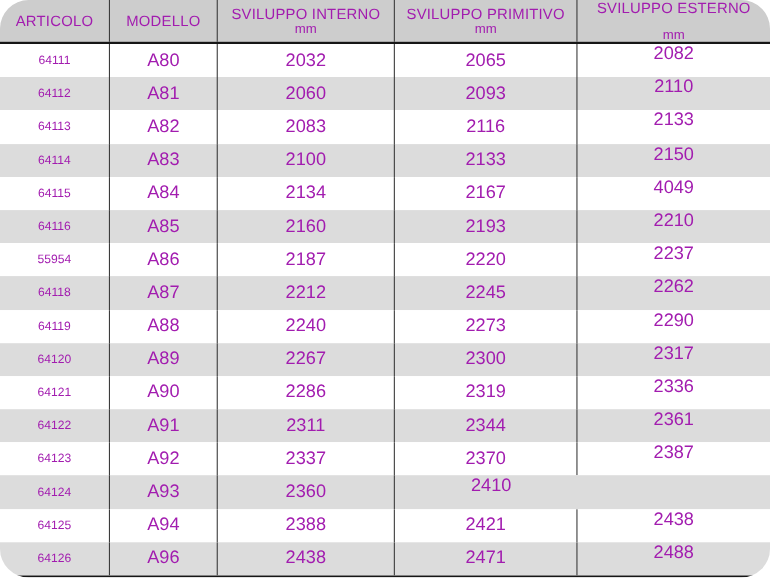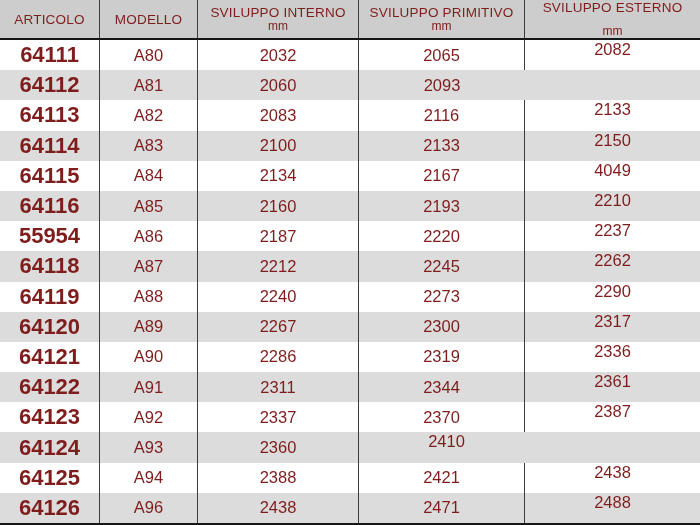--- a/index.html
+++ b/index.html
@@ -1,19 +1,19 @@
 <!DOCTYPE html>
 <html><head>
 <meta charset="utf-8">
 <style>
   html,body{margin:0;padding:0;background:#fff;}
   .page{
     width:700px;height:525px;overflow:hidden;position:relative;
     font-family:"Liberation Sans","DejaVu Sans",sans-serif;
-    color:#7f1d1d;background:#fff;
+    color:#a21caf;background:#fff;border-radius:26px;
   }
   .tbl{width:700px;height:525px;display:flex;flex-direction:column;box-sizing:border-box;}
   .header-row{
     display:flex;height:40px;flex:0 0 40px;background:#cdcdcd;
     border-bottom:2px solid #161616;box-sizing:border-box;
   }
   .body-rows{flex:1 1 auto;display:flex;flex-direction:column;border-bottom:2px solid #161616;box-sizing:border-box;}
   .row{display:flex;flex:1 1 auto;background:#ffffff;}
   .row.stripe{background:#dcdcdc;}
   .cell{
@@ -23,21 +23,21 @@
   }
   .cell:last-child{border-right:none;}
   .c0{width:100px;flex:0 0 100px;}
   .c1{width:98px;flex:0 0 98px;}
   .c2{width:161px;flex:0 0 161px;}
   .c3{width:166px;flex:0 0 166px;}
   .c4{width:175px;flex:0 0 175px;justify-content:space-between;}
   .hdr-label{font-size:13.5px;line-height:15px;letter-spacing:0.2px;}
   .hdr-unit{font-size:12px;line-height:13px;}
   .val{font-size:16.5px;}
-  .val.articolo{font-weight:bold;font-size:22px;}
+  .val.articolo{font-weight:normal;font-size:11px;}
 </style>
 </head>
 <body>
 
 <div class="page">
   <div class="tbl">
     <div class="header-row" id="header-row">
         <div class="cell c0">
           <div class="hdr-label">ARTICOLO</div>
         </div>
@@ -81,20 +81,23 @@
           </div>
           <div class="cell c1">
             <div class="val">A81</div>
           </div>
           <div class="cell c2">
             <div class="val">2060</div>
           </div>
           <div class="cell c3">
             <div class="val">2093</div>
           </div>
+          <div class="cell c4">
+            <div class="val">2110</div>
+          </div>
         </div>
         <div class="row">
           <div class="cell c0">
             <div class="val articolo">64113</div>
           </div>
           <div class="cell c1">
             <div class="val">A82</div>
           </div>
           <div class="cell c2">
             <div class="val">2083</div>

